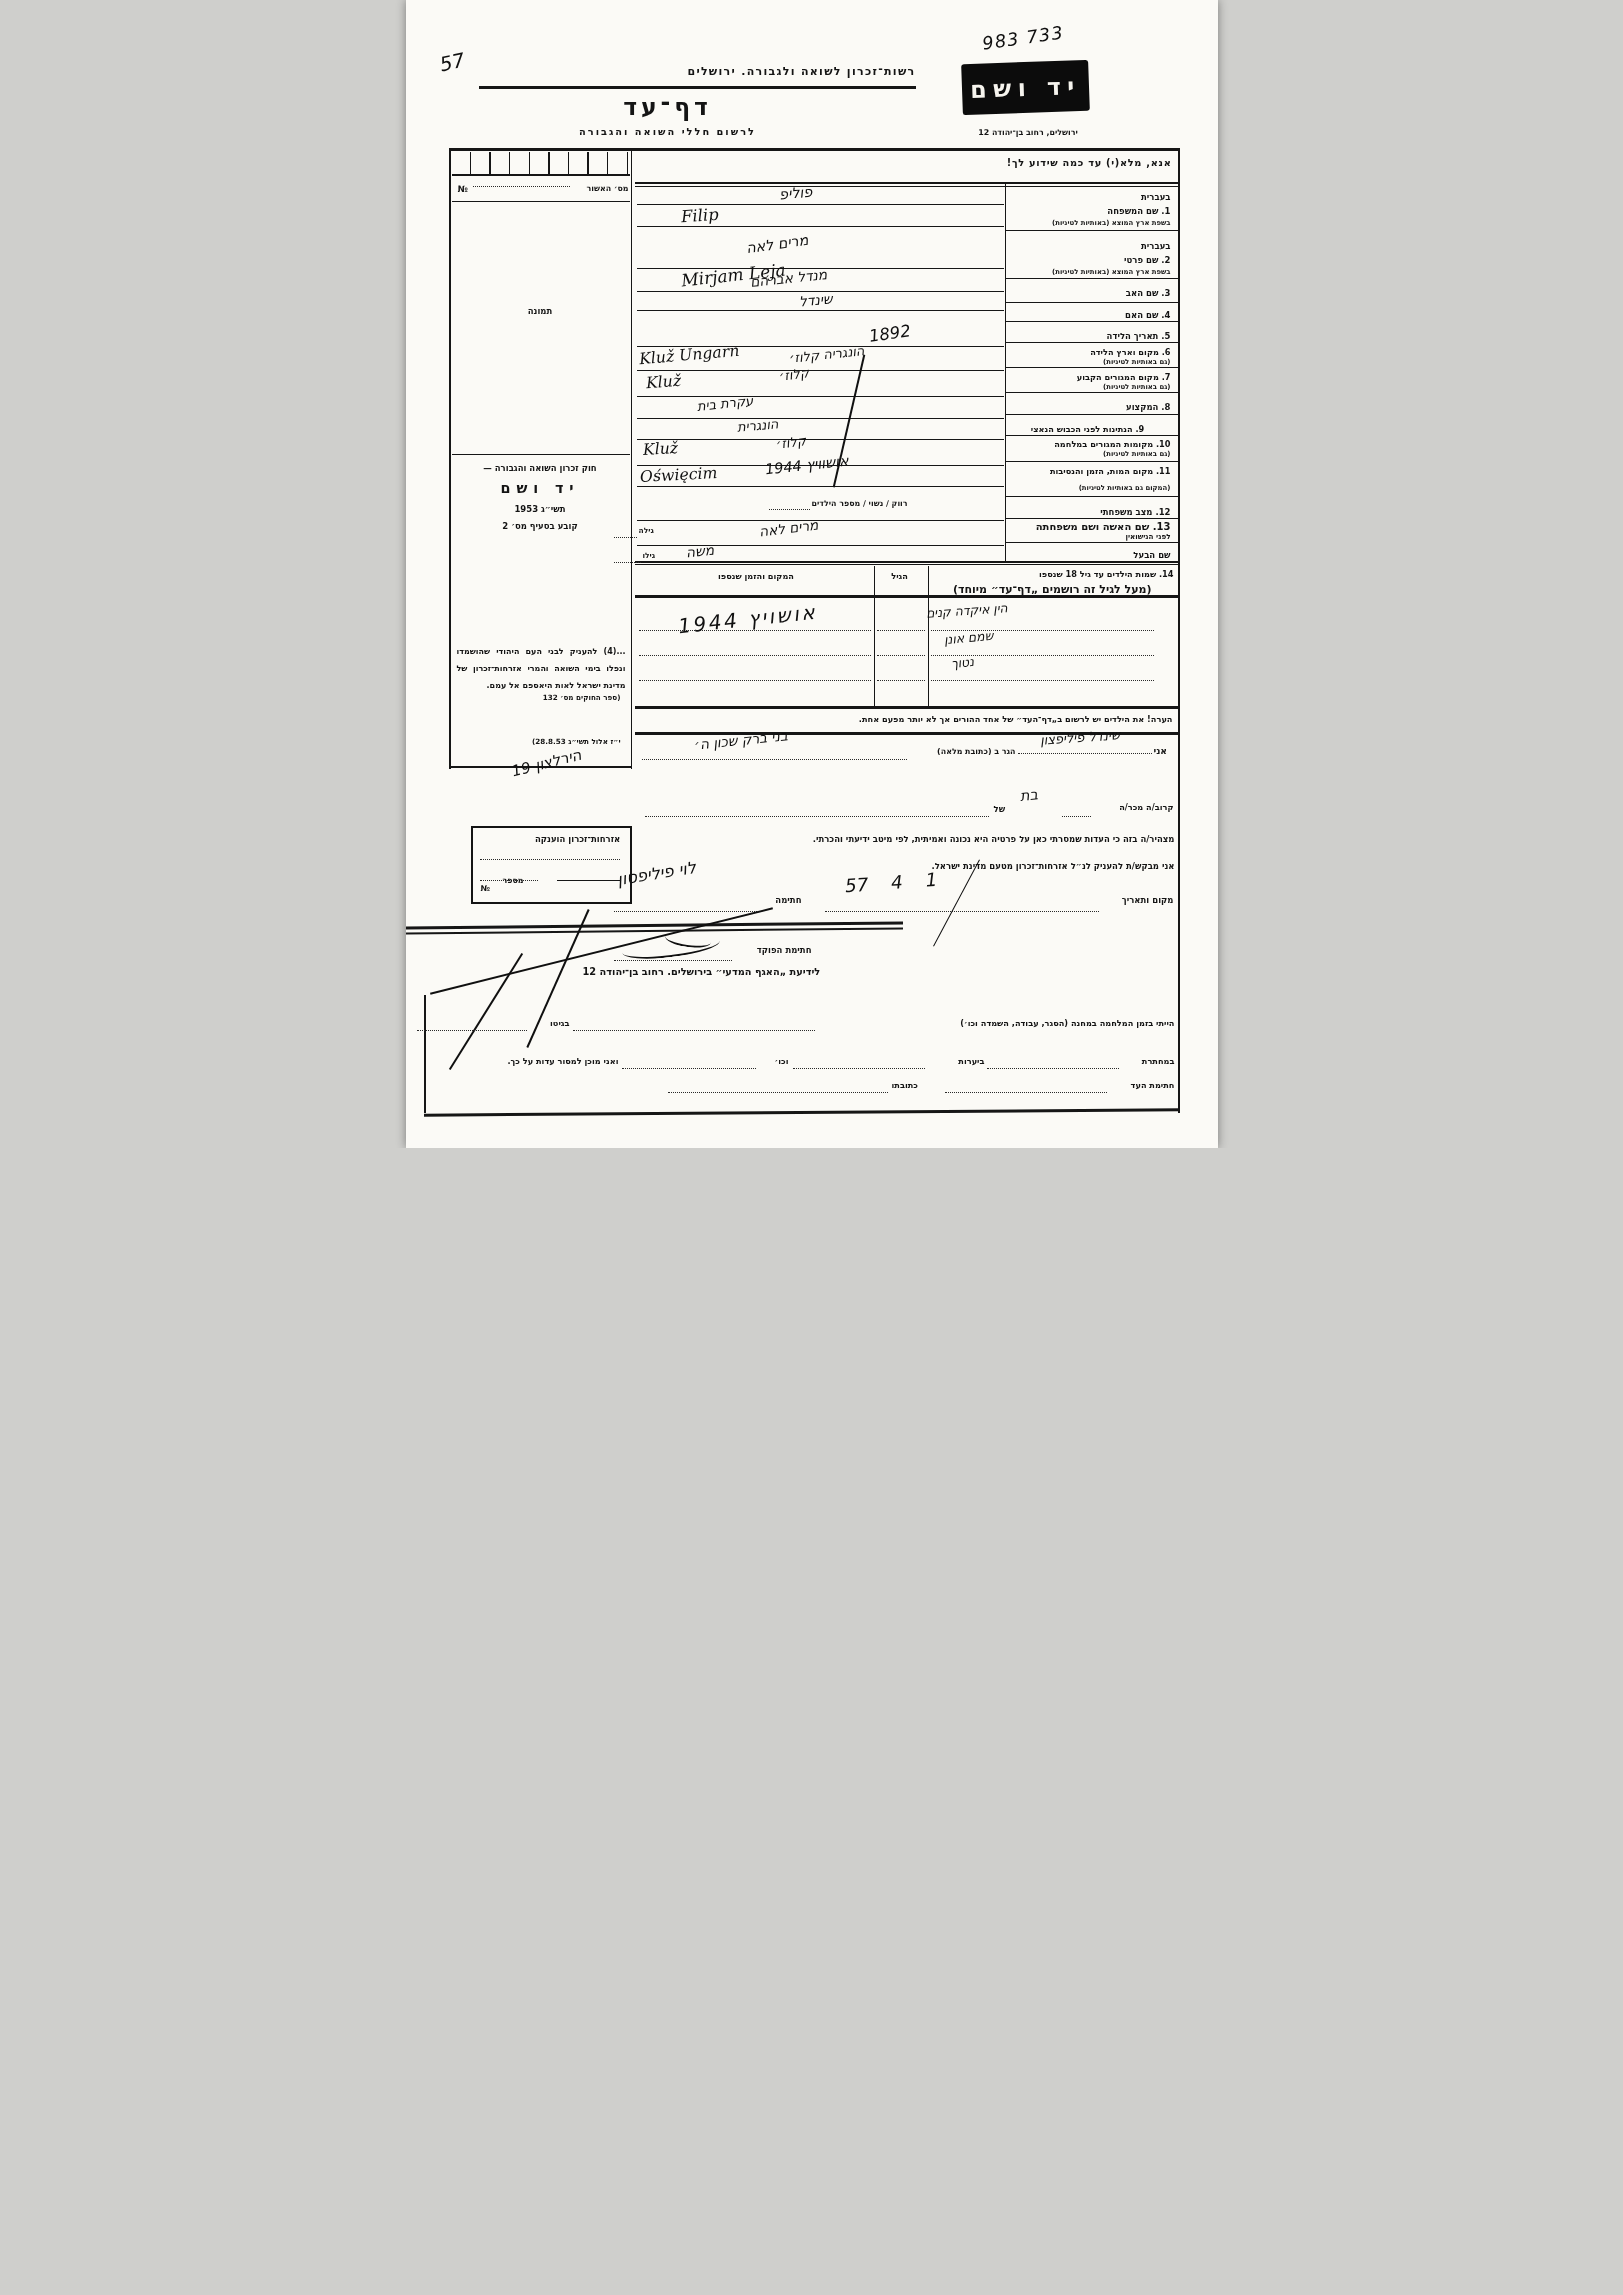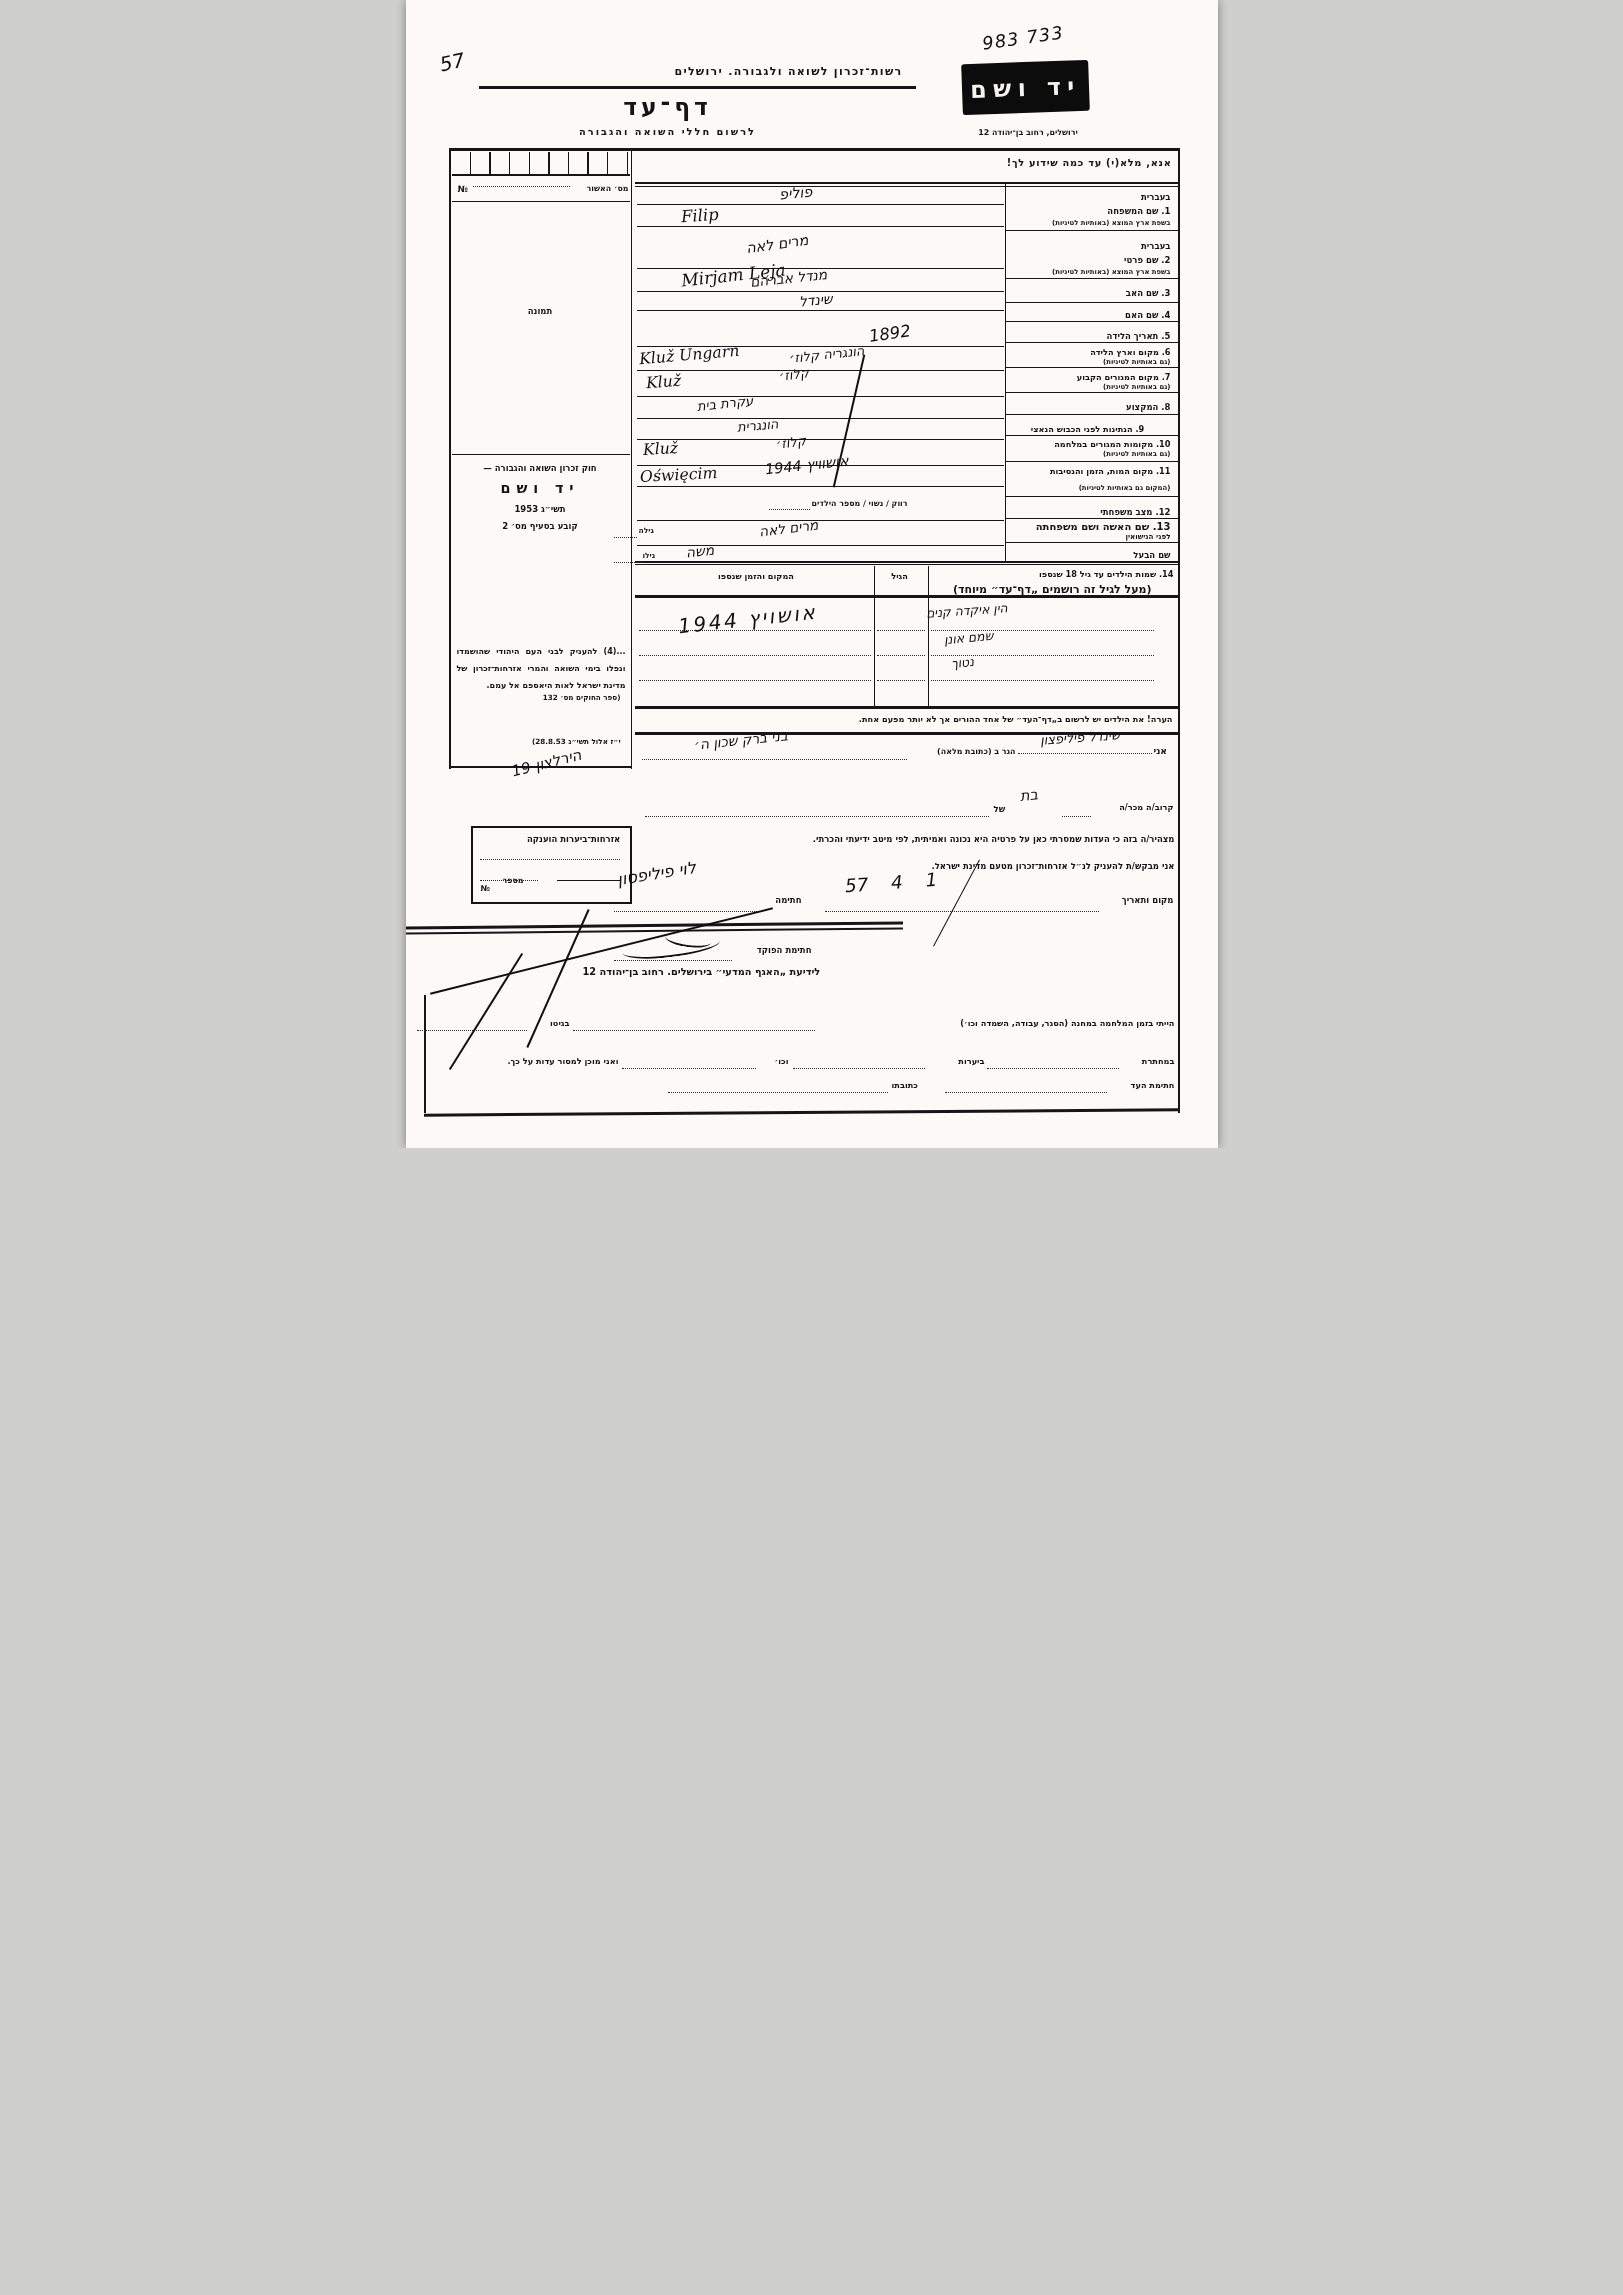--- a/index.html
+++ b/index.html
@@ -21,21 +21,21 @@
   .ticks{position:absolute;background:repeating-linear-gradient(to left,#161616 0 1.3px,transparent 1.3px 19.6px);}
   .logo{position:absolute;background:#0c0c0c;color:#f6f4ee;display:flex;align-items:center;justify-content:center;
         font-weight:bold;letter-spacing:6.5px;transform:rotate(-2deg);border-radius:2.6px;}
 </style>
 </head>
 <body>
 
 <div class="page">
 
   <div class="hw" style="left:34px;top:51px;font-size:19.6px;transform:rotate(-12deg);">57</div>
-  <div class="lbl" style="left:60px;top:65px;width:437px;text-align:right;font-size:11px;letter-spacing:1.3px;">רשות־זכרון לשואה ולגבורה. ירושלים</div>
+  <div class="lbl" style="left:73px;top:65px;width:437px;text-align:right;font-size:11px;letter-spacing:1.3px;">רשות־זכרון לשואה ולגבורה. ירושלים</div>
   <div class="rule" style="left:73px;top:86px;width:437px;height:3.3px;"></div>
   <div class="lbl" style="left:164px;top:93px;width:196px;text-align:center;font-size:23.6px;letter-spacing:3.9px;">דף־עד</div>
   <div class="lbl" style="left:164px;top:126px;width:196px;text-align:center;font-size:9.8px;letter-spacing:2px;">לרשום חללי השואה והגבורה</div>
 
   <div class="hw" style="left:576px;top:27.5px;font-size:17.7px;transform:rotate(-8deg);letter-spacing:1.3px;">733 983</div>
   <div class="logo" style="left:556px;top:62px;width:127px;height:51px;font-size:23.6px;">
     <span>יד ושם</span>
   </div>
   <div class="lbl" style="left:547px;top:128px;width:151px;text-align:center;font-size:7.9px;">ירושלים, רחוב בן־יהודה 12</div>
 
@@ -216,21 +216,21 @@
   <div class="lbl" style="left:357px;top:895px;width:39px;text-align:right;font-size:8.5px;">חתימה</div>
   <div class="dot" style="left:208px;top:911px;width:145px;"></div>
   <div class="hw" style="left:211px;top:864px;font-size:16.4px;transform:rotate(-9deg);">לוי פיליפסון</div>
 
   <div class="lbl" style="left:331px;top:945px;width:75px;text-align:right;font-size:8.5px;">חתימת הפוקד</div>
   <div class="dot" style="left:208px;top:960px;width:118px;"></div>
   <div class="arc" style="left:216px;top:937px;width:98px;height:18.3px;transform:rotate(-7deg);"></div>
   <div class="arc" style="left:259px;top:932px;width:46px;height:13px;transform:rotate(8deg);"></div>
 
   <div class="abs" style="left:65px;top:826px;width:157px;height:74px;border:2px solid #141414;">
-    <div class="lbl" style="right:9.2px;top:5.9px;font-size:8.5px;">אזרחות־ביערות הוענקה</div>
+    <div class="lbl" style="right:9.2px;top:5.9px;font-size:8.5px;">אזרחות־זכרון הוענקה</div>
     <div class="dot" style="left:7.9px;top:31px;width:140px;"></div>
     <div class="dot" style="left:7.9px;top:52px;width:58px;"></div>
     <div class="rule" style="left:84px;top:52px;width:64px;height:1.3px;"></div>
     <div class="txt" style="left:7.9px;top:56px;font-size:7.9px;font-weight:bold;">№</div>
     <div class="lbl" style="left:30px;top:48px;font-size:7.9px;">מספר</div>
   </div>
 
   <div class="rule" style="left:0px;top:924px;width:497px;height:2.6px;transform:rotate(-0.6deg);"></div>
   <div class="rule" style="left:0px;top:930px;width:497px;height:2px;transform:rotate(-0.6deg);"></div>
   <div class="stroke" style="left:19.6px;top:950px;width:353px;height:2px;transform:rotate(-14deg);"></div>

